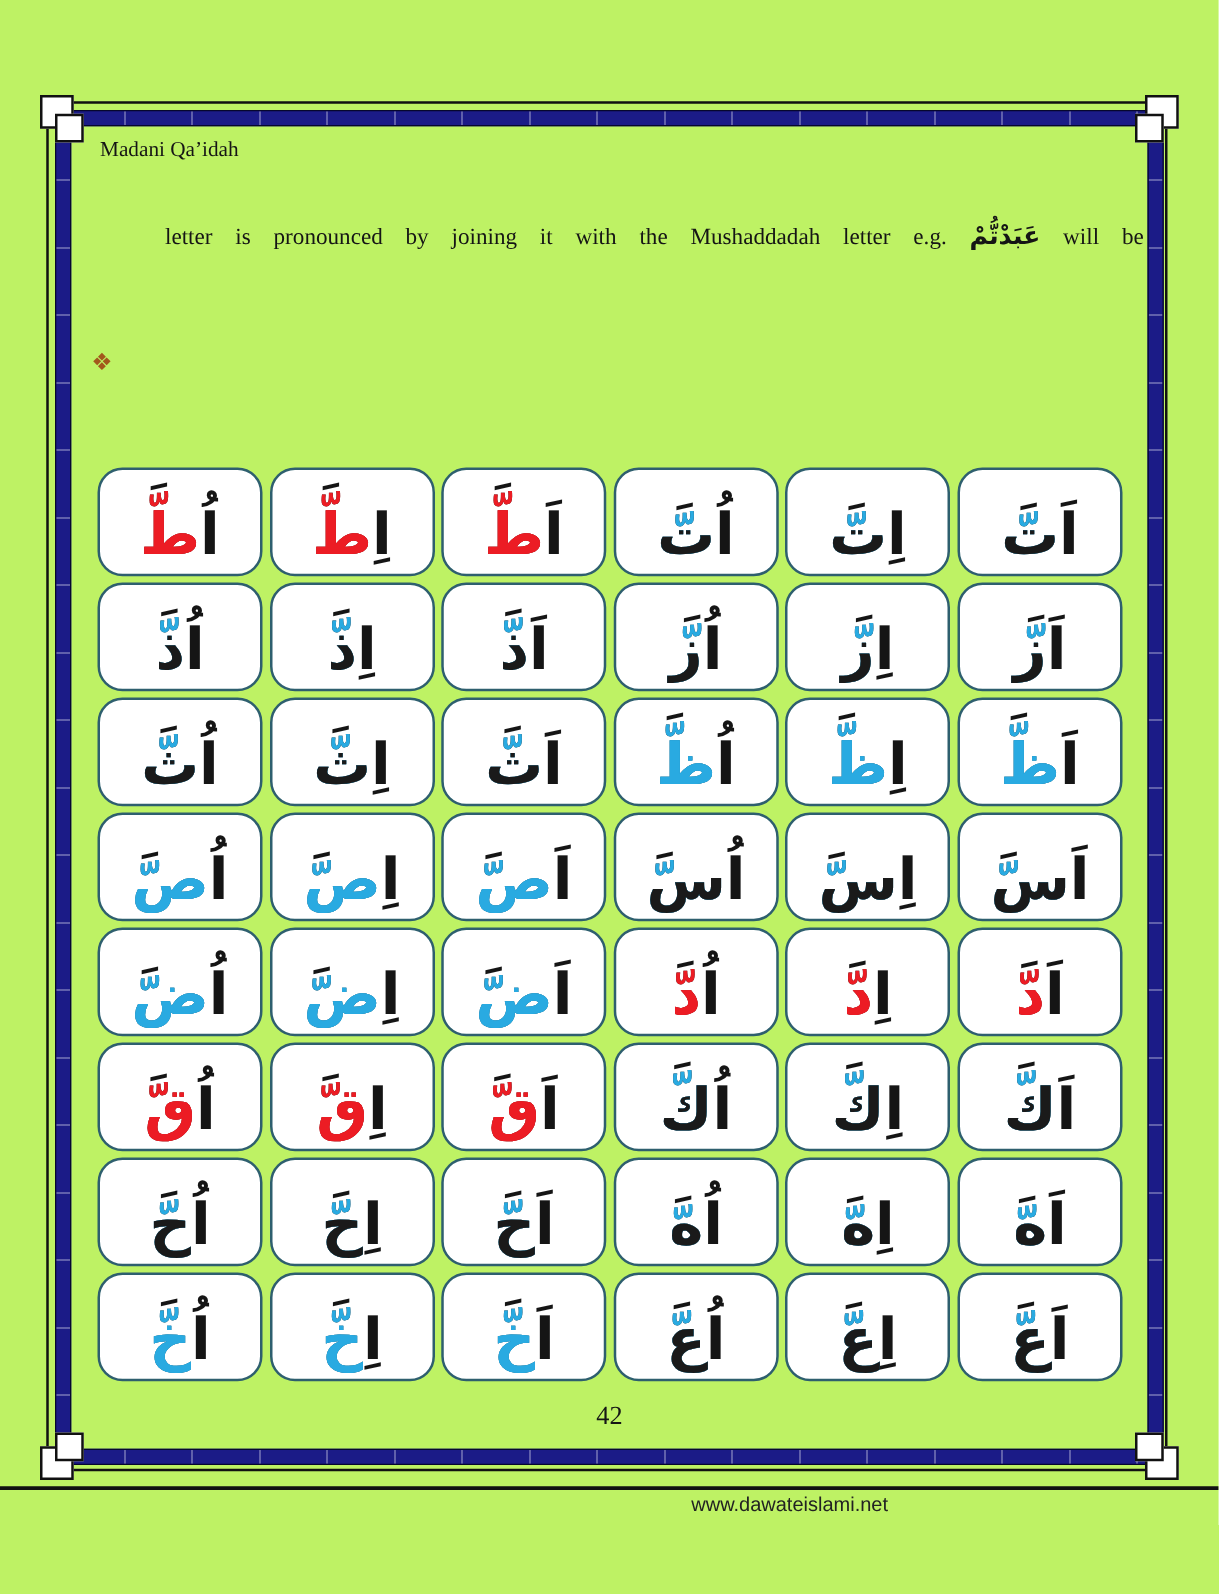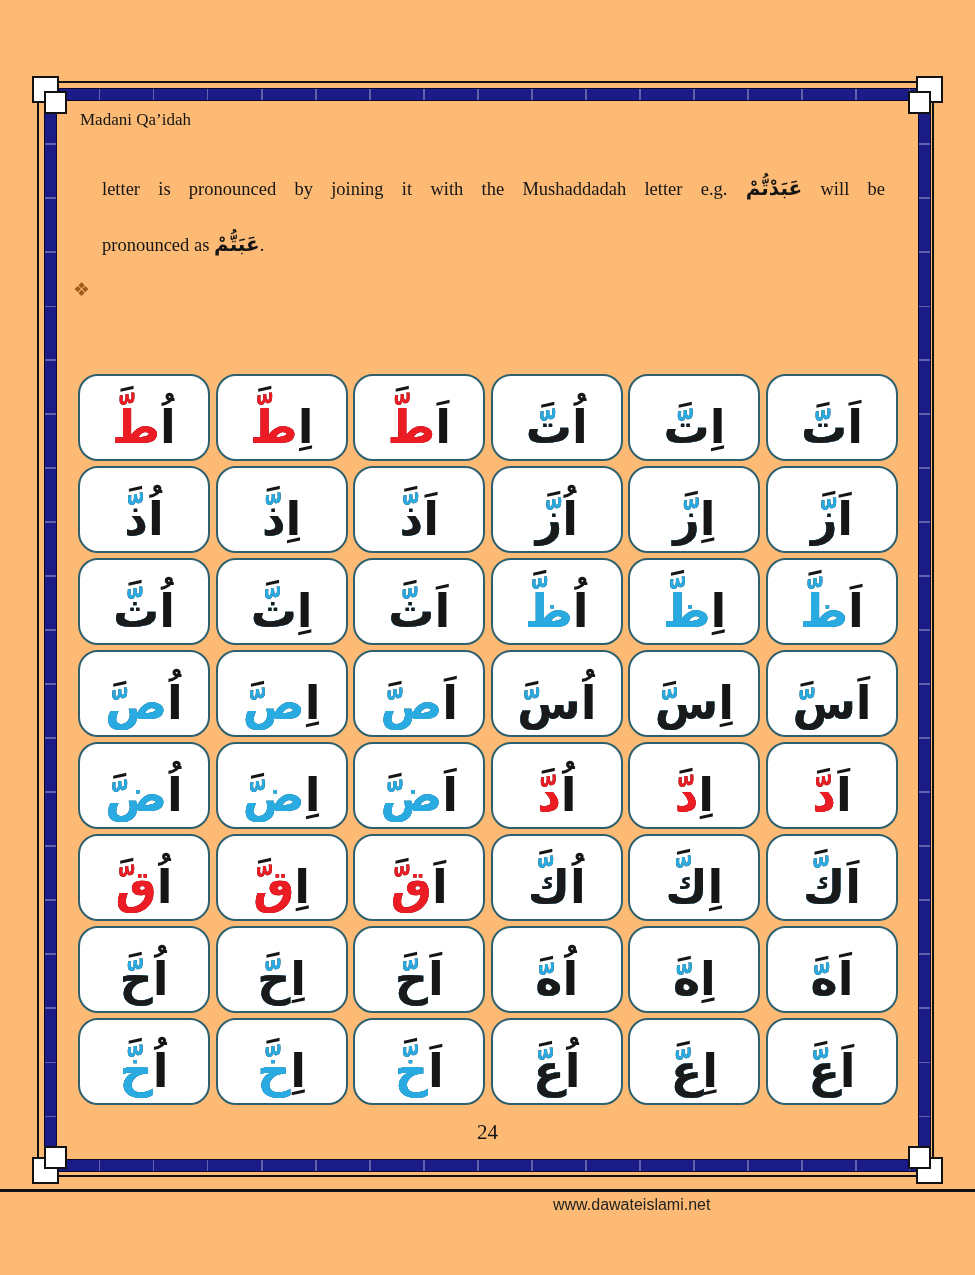--- a/index.html
+++ b/index.html
@@ -1,34 +1,34 @@
 <!DOCTYPE html>
 <html><head>
 <meta charset="utf-8">
 <style>
   html,body{margin:0;padding:0;background:#fff;}
-  .page{position:relative;width:975px;height:1275px;background:#fdba74;overflow:hidden;
+  .page{position:relative;width:975px;height:1275px;background:#bef264;overflow:hidden;
         font-family:"Liberation Serif",serif;color:#151515;}
 
   
   .frame-outer{position:absolute;left:37px;top:81px;width:897px;height:1096px;
                border:2px solid #111;box-sizing:border-box;}
   .band{position:absolute;background-color:#1b1b87;border:1px solid #06062e;box-sizing:border-box;}
   .band-h{background-image:repeating-linear-gradient(90deg,rgba(255,255,255,.3) 0 1.5px,rgba(255,255,255,0) 1.5px 54px);}
   .band-v{background-image:repeating-linear-gradient(0deg,rgba(255,255,255,.3) 0 1.5px,rgba(255,255,255,0) 1.5px 54px);}
   .band-top{left:44px;top:88px;width:887px;height:13px;}
   .band-bottom{left:44px;top:1159px;width:887px;height:13px;}
   .band-left{left:44px;top:88px;width:13px;height:1084px;}
   .band-right{left:918px;top:88px;width:13px;height:1084px;}
   .corner-sq{position:absolute;background:#fff;border:2px solid #111;box-sizing:border-box;}
   .footer-rule{position:absolute;left:0;top:1189px;width:975px;height:2.5px;background:#111;}
 
   
   .hdr{position:absolute;left:80px;top:110px;font-size:17px;}
-  .p1{position:absolute;left:102px;top:176px;width:783px;font-size:18.5px;}
+  .p1{position:absolute;left:132px;top:176px;width:783px;font-size:18.5px;}
   .p1-line1{text-align:justify;text-align-last:justify;white-space:normal;height:46px;}
   .p1-line2{margin-top:10px;}
   .ar-inline{font-family:"DejaVu Sans",sans-serif;font-size:20px;font-weight:bold;unicode-bidi:isolate;}
   .bullet-mark{position:absolute;left:73px;top:278px;font-size:19px;color:#a2591c;}
   .p2{position:absolute;left:118px;top:272px;width:784px;font-size:18.5px;line-height:1.78;text-align:justify;}
 
   
   .grid{position:absolute;left:78px;top:374px;width:820px;}
   .grid-row{display:flex;justify-content:space-between;direction:rtl;margin-bottom:5px;}
   .cell{width:132px;height:87px;box-sizing:border-box;border:2.5px solid #2e5f6e;border-radius:20px;
@@ -59,21 +59,20 @@
   <div class="corner-sq" style="left:908px;top:91px;width:23px;height:23px;"></div>
   <div class="corner-sq" style="left:32px;top:1157px;width:27px;height:27px;"></div>
   <div class="corner-sq" style="left:44px;top:1146px;width:23px;height:23px;"></div>
   <div class="corner-sq" style="left:916px;top:1157px;width:27px;height:27px;"></div>
   <div class="corner-sq" style="left:908px;top:1146px;width:23px;height:23px;"></div>
 
   <div class="hdr">Madani Qa’idah</div>
 
   <div class="p1">
     <div class="p1-line1"><span>letter is pronounced by joining it with the Mushaddadah letter e.g. </span><span class="ar-inline" dir="rtl" lang="ar">عَبَدْتُّمْ</span><span> will be</span></div>
-    <div class="p1-line2"><span>pronounced as </span><span class="ar-inline" dir="rtl" lang="ar">عَبَتُّمْ</span><span>.</span></div>
   </div>
 
   <div class="bullet-mark">❖</div>
 
   <div class="grid">
       <div class="grid-row" dir="rtl">
         <div class="cell" title="اَتَّ">
           <span class="ar" dir="rtl" lang="ar"><span>اَ</span><span class="stack"><span class="l0">تَّ</span><span class="lay" style="color: rgb(41, 170, 225);">تّ</span><span class="lay" style="color: rgb(26, 26, 26);">ت</span></span></span>
         </div>
         <div class="cell" title="اِتَّ">
@@ -227,17 +226,17 @@
         </div>
         <div class="cell" title="اِخَّ">
           <span class="ar" dir="rtl" lang="ar"><span>اِ</span><span class="stack"><span class="l0">خَّ</span><span class="lay" style="color: rgb(41, 170, 225);">خّ</span><span class="lay" style="color: rgb(41, 170, 225);">خ</span></span></span>
         </div>
         <div class="cell" title="اُخَّ">
           <span class="ar" dir="rtl" lang="ar"><span>اُ</span><span class="stack"><span class="l0">خَّ</span><span class="lay" style="color: rgb(41, 170, 225);">خّ</span><span class="lay" style="color: rgb(41, 170, 225);">خ</span></span></span>
         </div>
       </div>
     </div>
 
-  <div class="pageno">24</div>
+  <div class="pageno">42</div>
   <div class="footer-rule"></div>
   <div class="url">www.dawateislami.net</div>
 
 </div>
 
 </body></html>

